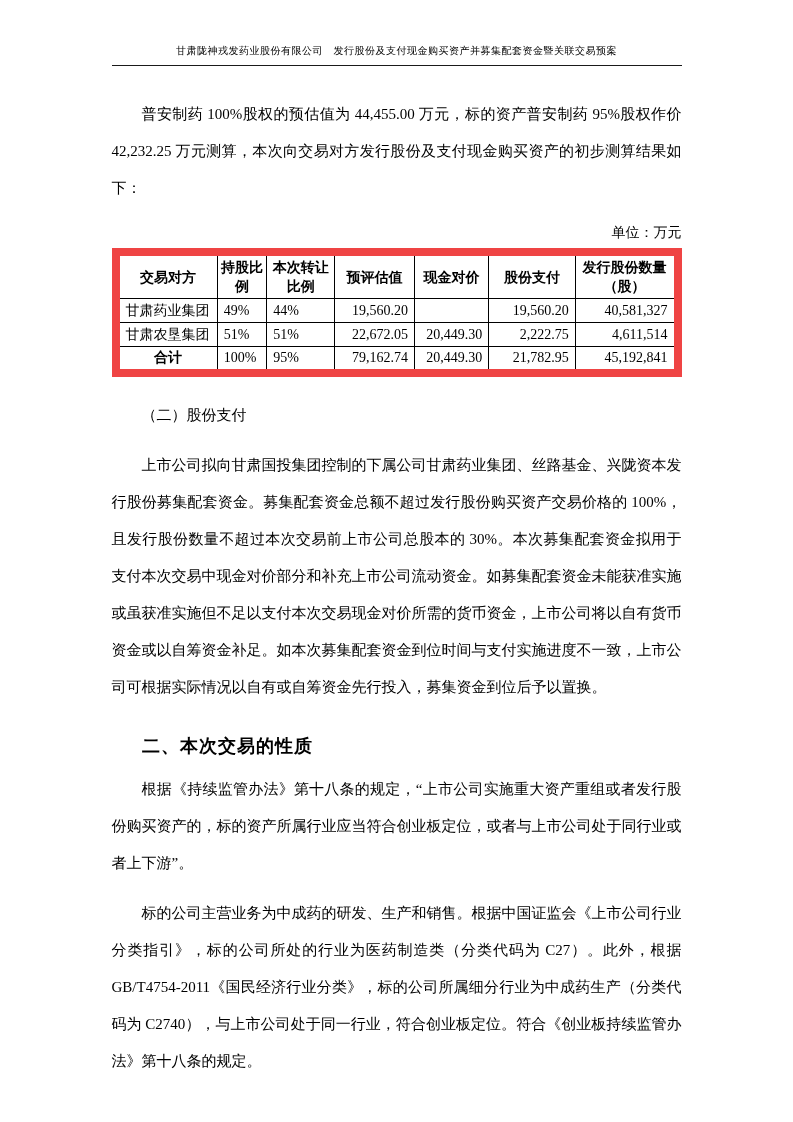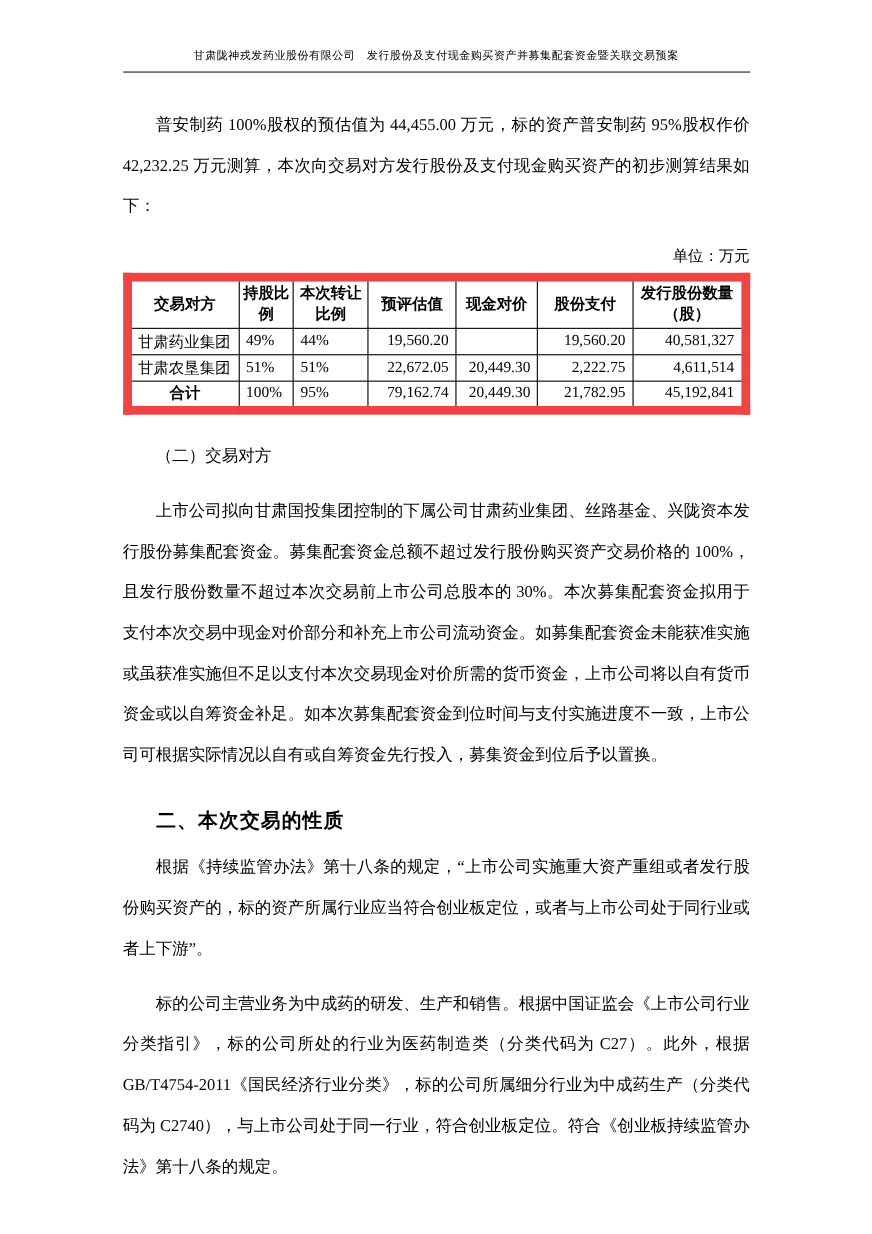--- a/index.html
+++ b/index.html
@@ -143,21 +143,21 @@
           <td class="cell-center">100%</td>
           <td class="cell-center">95%</td>
           <td class="cell-right">79,162.74</td>
           <td class="cell-right">20,449.30</td>
           <td class="cell-right">21,782.95</td>
           <td class="cell-right">45,192,841</td>
         </tr>
       </tbody>
     </table>
 
-    <p class="sub-heading sub-heading-2-2">（二）交易对方</p>
+    <p class="sub-heading sub-heading-2-2">（二）股份支付</p>
 
     <p class="para financing-para">上市公司拟向甘肃国投集团控制的下属公司甘肃药业集团、丝路基金、兴陇资本发行股份募集配套资金。募集配套资金总额不超过发行股份购买资产交易价格的 100%，且发行股份数量不超过本次交易前上市公司总股本的 30%。本次募集配套资金拟用于支付本次交易中现金对价部分和补充上市公司流动资金。如募集配套资金未能获准实施或虽获准实施但不足以支付本次交易现金对价所需的货币资金，上市公司将以自有货币资金或以自筹资金补足。如本次募集配套资金到位时间与支付实施进度不一致，上市公司可根据实际情况以自有或自筹资金先行投入，募集资金到位后予以置换。</p>
 
     <h2 class="section-heading">二、本次交易的性质</h2>
 
 
     <p class="para body-para">根据《持续监管办法》第十八条的规定，“上市公司实施重大资产重组或者发行股份购买资产的，标的资产所属行业应当符合创业板定位，或者与上市公司处于同行业或者上下游”。</p>
 
     <p class="para body-para">标的公司主营业务为中成药的研发、生产和销售。根据中国证监会《上市公司行业分类指引》，标的公司所处的行业为医药制造类（分类代码为 C27）。此外，根据 GB/T4754-2011《国民经济行业分类》，标的公司所属细分行业为中成药生产（分类代码为 C2740），与上市公司处于同一行业，符合创业板定位。符合《创业板持续监管办法》第十八条的规定。</p>
 

